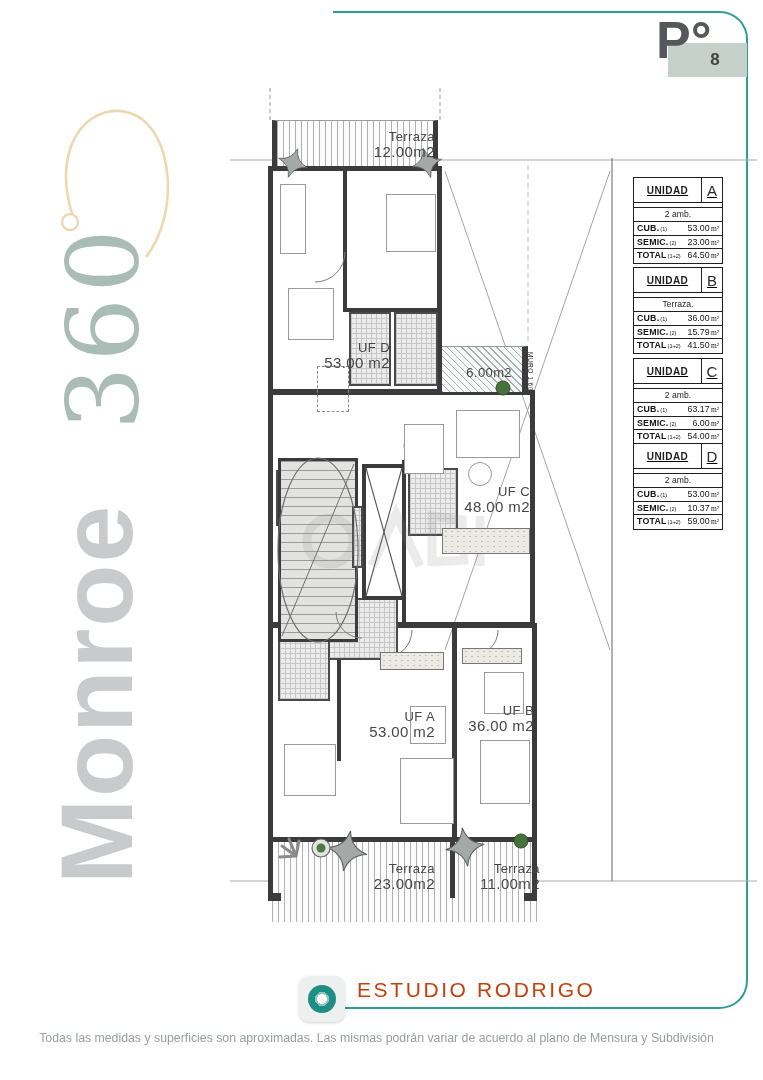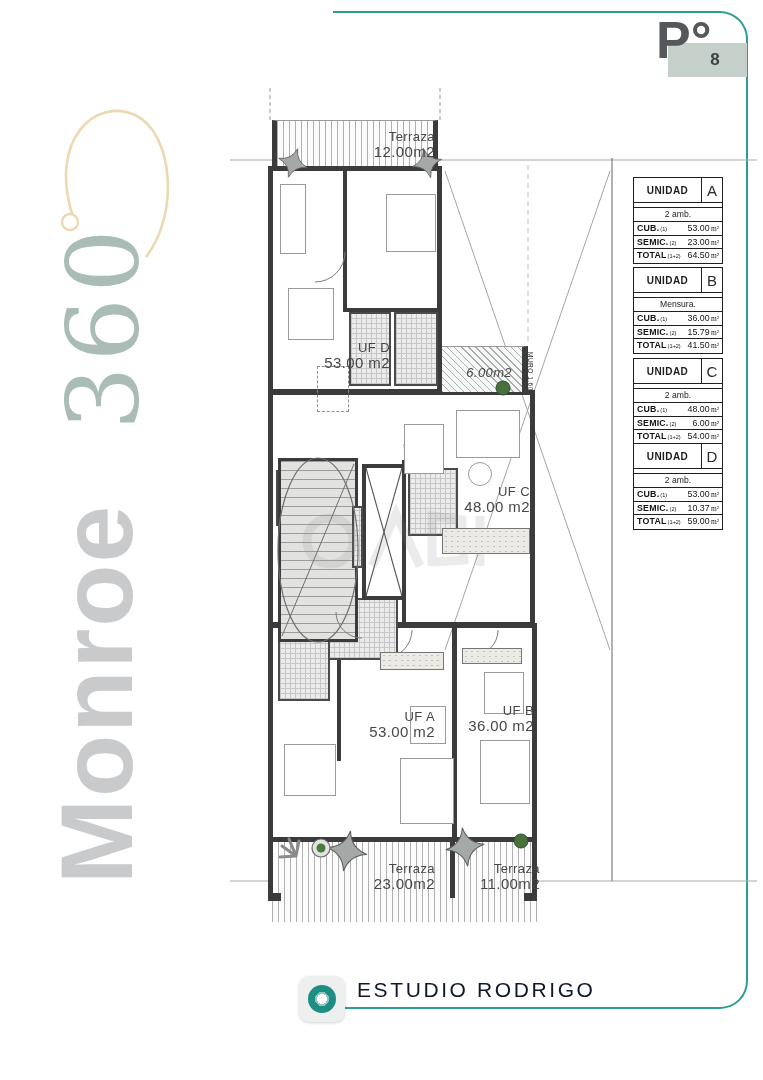--- a/index.html
+++ b/index.html
@@ -38,41 +38,41 @@
   .furn{position:absolute;border:1.2px solid #9a9a9a;background:#fff;box-sizing:border-box;}
   .furn-round{border-radius:50%;}
   .closet{position:absolute;border:1.3px dashed #8e8e8e;box-sizing:border-box;}
   .plabel{position:absolute;text-align:right;color:#474747;font-size:13px;line-height:15px;letter-spacing:.4px;}
   .plabel small{font-size:15px;}
   .muro{position:absolute;left:527px;top:352px;writing-mode:vertical-rl;font-size:6.5px;color:#2b2b2b;letter-spacing:.5px;}
   .wm{opacity:.16;}
 
   
   .unit-table{position:absolute;left:633px;width:88px;border:1.6px solid #1f1f1f;background:#fff;}
-  .ut-head{display:flex;height:24px;border-bottom:1.4px solid #1f1f1f;}
+  .ut-head{display:flex;height:24px;border-bottom:1.4px solid #1f1f1f;text-decoration:underline;}
   .ut-title{flex:1;display:flex;align-items:center;justify-content:center;font-size:10px;font-weight:bold;
             letter-spacing:.4px;color:#1c1c1c;}
   .ut-letter{width:20px;border-left:1.4px solid #1f1f1f;display:flex;align-items:center;justify-content:center;
              font-size:15px;color:#2a2a2a;}
   .ut-gap{height:4px;border-bottom:1.2px solid #1f1f1f;}
   .ut-type{height:13px;line-height:13px;text-align:center;font-size:8.6px;border-bottom:1.2px solid #1f1f1f;color:#222;}
   .ut-row{display:flex;align-items:baseline;height:13.6px;border-bottom:1.2px solid #1f1f1f;padding:1px 3px 0 3px;
           font-size:8.8px;color:#141414;box-sizing:border-box;}
   .ut-row:last-child{border-bottom:none;}
   .ut-lab{font-weight:bold;letter-spacing:.2px;}
   .ut-sub{font-size:5.6px;margin-left:1px;}
   .ut-val{margin-left:auto;}
   .ut-unit{font-size:7.4px;margin-left:1.5px;font-family:Liberation Serif, serif;}
 
   
   .logo-tile{position:absolute;left:299px;top:976px;width:46px;height:46px;background:#edf0ef;border-radius:10px;
              box-shadow:0 1px 3px rgba(0,0,0,.18);display:flex;align-items:center;justify-content:center;}
   .logo-donut{width:28px;height:28px;border-radius:50%;
               background:radial-gradient(circle,#ffffff 0 5px,#8fc7c0 5px 7px,#1e8e84 7px 14px);}
-  .logo-text{position:absolute;left:357px;top:978px;font-size:21px;letter-spacing:2.6px;color:#0f172a;}
+  .logo-text{position:absolute;left:357px;top:978px;font-size:21px;letter-spacing:2.6px;color:#c2410c;}
 
   .disclaimer{position:absolute;left:0;right:10px;top:1031px;text-align:center;font-size:12.3px;color:#999da1;}
 </style>
 </head>
 <body>
 
 <div class="page">
 
   <div class="frame"></div>
 
@@ -186,21 +186,21 @@
   <div class="furn" style="left:410px;top:706px;width:36px;height:38px;"></div>
   <div class="furn" style="left:400px;top:758px;width:54px;height:66px;"></div>
   <div class="furn" style="left:284px;top:744px;width:52px;height:52px;"></div>
   <div class="furn" style="left:484px;top:672px;width:40px;height:42px;"></div>
   <div class="furn" style="left:480px;top:740px;width:50px;height:64px;"></div>
 
   <div class="plabel" style="left:275px;top:129px;width:160px;">
     <span>Terraza</span><br>
     <small>12.00m2</small>
   </div>
-  <div class="plabel" style="left:432px;top:365px;width:80px;font-style:italic;">6.00m2</div>
+  <div class="plabel" style="left:432px;top:365px;width:80px;">6.00m2</div>
   <div class="muro">MURO 1.60</div>
 
   <div class="plabel" style="left:280px;top:340px;width:110px;">
     <span>UF D</span><br>
     <small>53.00 m2</small>
   </div>
   <div class="plabel" style="left:430px;top:484px;width:100px;">
     <span>UF C</span><br>
     <small>48.00 m2</small>
   </div>
@@ -246,21 +246,21 @@
         <div class="ut-val">64.50</div>
         <div class="ut-unit">m²</div>
       </div>
     </div>
   <div class="unit-table" style="top:267px;">
       <div class="ut-head">
         <div class="ut-title">UNIDAD</div>
         <div class="ut-letter">B</div>
       </div>
       <div class="ut-gap"></div>
-      <div class="ut-type">Mensura.</div>
+      <div class="ut-type">Terraza.</div>
       <div class="ut-row">
         <div class="ut-lab">CUB.</div>
         <div class="ut-sub">(1)</div>
         <div class="ut-val">36.00</div>
         <div class="ut-unit">m²</div>
       </div>
       <div class="ut-row">
         <div class="ut-lab">SEMIC.</div>
         <div class="ut-sub">(2)</div>
         <div class="ut-val">15.79</div>
@@ -276,21 +276,21 @@
   <div class="unit-table" style="top:358px;">
       <div class="ut-head">
         <div class="ut-title">UNIDAD</div>
         <div class="ut-letter">C</div>
       </div>
       <div class="ut-gap"></div>
       <div class="ut-type">2 amb.</div>
       <div class="ut-row">
         <div class="ut-lab">CUB.</div>
         <div class="ut-sub">(1)</div>
-        <div class="ut-val">48.00</div>
+        <div class="ut-val">63.17</div>
         <div class="ut-unit">m²</div>
       </div>
       <div class="ut-row">
         <div class="ut-lab">SEMIC.</div>
         <div class="ut-sub">(2)</div>
         <div class="ut-val">6.00</div>
         <div class="ut-unit">m²</div>
       </div>
       <div class="ut-row">
         <div class="ut-lab">TOTAL</div>
@@ -324,14 +324,15 @@
         <div class="ut-val">59.00</div>
         <div class="ut-unit">m²</div>
       </div>
     </div>
 
   <div class="logo-tile">
     <div class="logo-donut"></div>
   </div>
   <div class="logo-text">ESTUDIO RODRIGO</div>
 
+  <div class="disclaimer">Todas las medidas y superficies son aproximadas. Las mismas podrán variar de acuerdo al plano de Mensura y Subdivisión</div>
 
 </div>
 
 </body></html>

